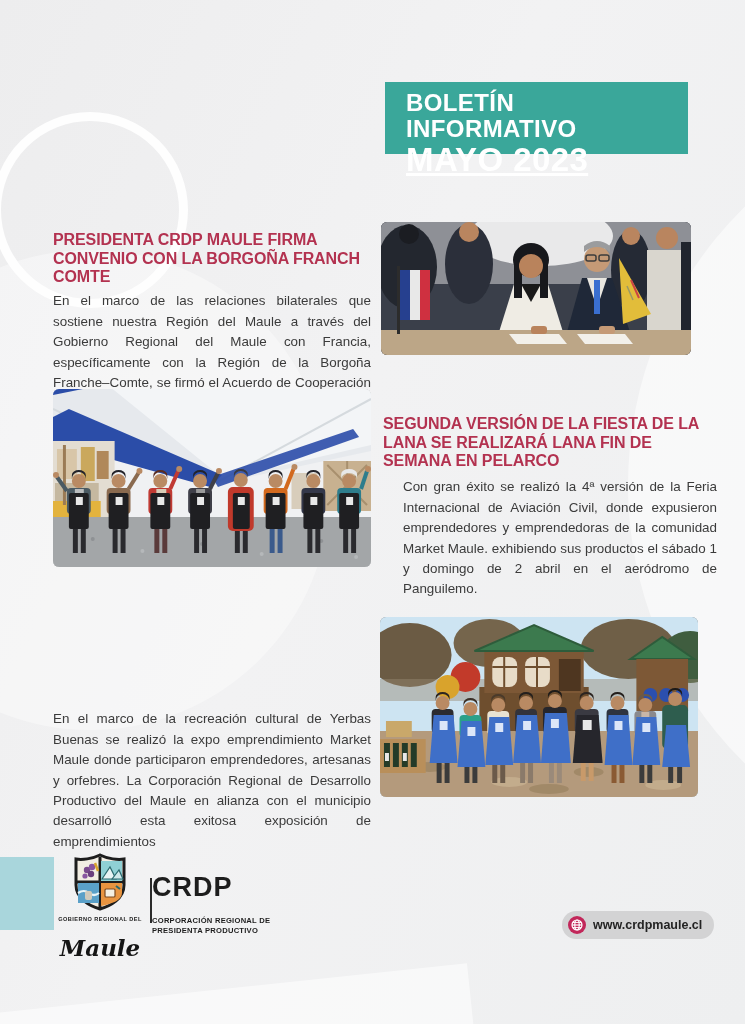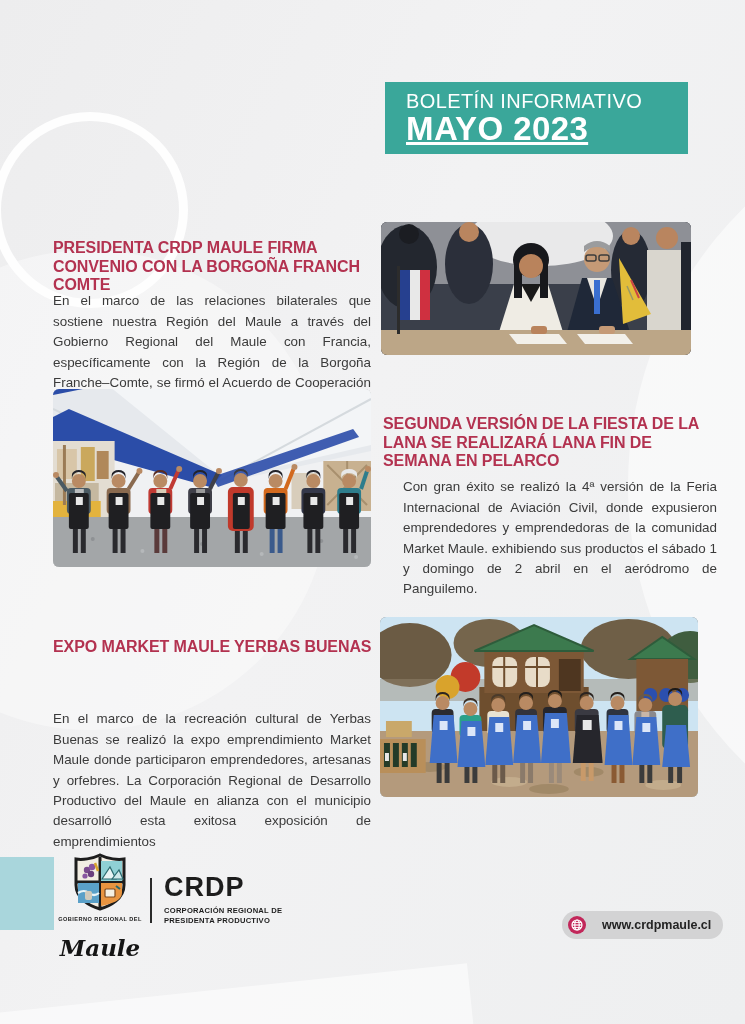--- a/index.html
+++ b/index.html
@@ -9,46 +9,46 @@
     font-family:"Liberation Sans",sans-serif;color:#3b3b3b;
   }
   
   .deco{position:absolute;pointer-events:none;}
   .deco-ring{left:-8px;top:112px;width:178px;height:178px;border:9px solid rgba(255,255,255,.9);border-radius:50%;}
   .deco-blob-left{left:-150px;top:250px;width:480px;height:480px;border-radius:50%;background:rgba(255,255,255,.38);}
   .deco-circle-right{left:628px;top:95px;width:780px;height:780px;border-radius:50%;background:rgba(255,255,255,.55);}
   .deco-bottom{left:-80px;top:992px;width:560px;height:220px;background:rgba(255,255,255,.55);transform:rotate(-6deg);}
   
   .banner{position:absolute;left:385px;top:82px;width:303px;height:72px;background:#3AA79A;color:#fff;box-sizing:border-box;padding:8px 0 0 21px;}
-  .banner-line1{font-size:20px;font-weight:400;letter-spacing:.4px;line-height:1.1;}
+  .banner-line1{font-size:24px;font-weight:700;letter-spacing:.4px;line-height:1.1;}
   .banner-line2{font-size:33px;font-weight:800;letter-spacing:.4px;line-height:1.0;text-decoration:underline;}
   
   .article-title{position:absolute;font-weight:800;color:#B33250;font-size:16px;line-height:1.15;letter-spacing:-.1px;}
   .article-body{position:absolute;font-size:13.4px;line-height:1.52;text-align:justify;color:#3b3b3b;}
-  .t1{left:53px;top:226px;width:326px;}
+  .t1{left:53px;top:218px;width:326px;}
   .b1{left:53px;top:278px;width:318px;}
   .t2{left:383px;top:402px;width:322px;}
   .b2{left:383px;top:464px;width:314px;margin-left:20px;}
   .t3{left:53px;top:625px;width:326px;}
   .b3{left:53px;top:696px;width:318px;}
   .photo{position:absolute;border-radius:6px;overflow:hidden;background:#777;}
   .photo svg{display:block;width:100%;height:100%;}
   .photo1{left:381px;top:222px;width:310px;height:133px;}
   .photo2{left:53px;top:389px;width:318px;height:178px;}
   .photo3{left:380px;top:617px;width:318px;height:180px;}
   
   .footer-blue{position:absolute;left:0;top:857px;width:54px;height:73px;background:#A9D6DC;}
   .gore{position:absolute;left:58px;top:853px;width:84px;text-align:center;}
   .gore-label{font-size:5.6px;font-weight:700;letter-spacing:.45px;color:#222;margin-top:1px;}
   .gore-name{font-family:"DejaVu Serif",serif;font-style:italic;font-weight:700;font-size:23px;color:#151515;line-height:.95;margin-top:15px;}
   .footer-divider{position:absolute;left:150px;top:878px;width:2px;height:45px;background:#2a2a2a;}
-  .crdp{position:absolute;left:164px;top:874px;}
+  .crdp{position:absolute;left:152px;top:874px;}
   .crdp-acronym{font-size:27px;font-weight:800;letter-spacing:1px;color:#1d1d1d;line-height:1;}
-  .crdp-sub{font-size:7.6px;font-weight:700;color:#1d1d1d;letter-spacing:.25px;line-height:1.35;margin-top:5px;}
-  .website-pill{position:absolute;left:562px;top:911px;height:28px;min-width:140px;background:#d3d3d4;border-radius:14px;display:flex;align-items:center;gap:16px;padding:0 12px 0 6px;box-sizing:border-box;cursor:pointer;}
+  .crdp-sub{font-size:7.6px;font-weight:700;color:#1d1d1d;letter-spacing:.25px;line-height:1.35;margin-top:15px;}
+  .website-pill{position:absolute;left:562px;top:911px;height:28px;min-width:140px;background:#d3d3d4;border-radius:14px;display:flex;align-items:center;gap:7px;padding:0 12px 0 6px;box-sizing:border-box;cursor:pointer;}
   .globe{width:18px;height:18px;flex:0 0 18px;}
   .website-text{font-size:12.5px;font-weight:700;color:#242424;white-space:nowrap;}
 </style>
 </head>
 <body>
 
 <div class="page">
 
   <div class="deco deco-ring"></div>
   <div class="deco deco-blob-left"></div>
@@ -221,21 +221,20 @@
         <line x1="310" y1="100" x2="316" y2="82" stroke="#2e7d8c" stroke-width="4"></line>
           <circle cx="317" cy="80" r="3" fill="#b98a63"></circle>
         <rect x="292" y="140" width="5" height="24" fill="#2a2a2e"></rect>
           <rect x="300" y="140" width="5" height="24" fill="#2a2a2e"></rect>
       </g>
     </svg>
   </div>
   <h2 class="article-title t2">SEGUNDA VERSIÓN DE LA FIESTA DE LA LANA SE REALIZARÁ LANA FIN DE SEMANA EN PELARCO</h2>
   <p class="article-body b2">Con gran éxito se realizó la  4ª versión de la Feria Internacional de Aviación Civil, donde expusieron emprendedores y emprendedoras de la comunidad Market Maule.  exhibiendo sus productos el sábado 1 y domingo de 2 abril en el aeródromo de Panguilemo.</p>
 
-  <h2 class="article-title t3">EXPO MARKET MAULE YERBAS BUENAS</h2>
   <p class="article-body b3">En el marco de la recreación cultural de Yerbas Buenas se realizó la expo emprendimiento Market Maule donde participaron emprendedores, artesanas y orfebres. La Corporación Regional de Desarrollo Productivo del Maule en alianza con el municipio desarrolló esta exitosa exposición de emprendimientos</p>
   <div class="photo photo3">
     <svg viewBox="0 0 320 180" preserveAspectRatio="none" aria-hidden="true">
       <rect width="320" height="180" fill="#cde4f2"></rect>
 
       <ellipse cx="30" cy="38" rx="42" ry="32" fill="#6b5b44"></ellipse>
       <ellipse cx="110" cy="26" rx="36" ry="24" fill="#75654c"></ellipse>
       <ellipse cx="250" cy="32" rx="48" ry="30" fill="#6f5f47"></ellipse>
       <ellipse cx="312" cy="40" rx="30" ry="26" fill="#3f5d3f"></ellipse>
       <rect y="62" width="320" height="22" fill="#9a8a74" opacity=".45"></rect>

